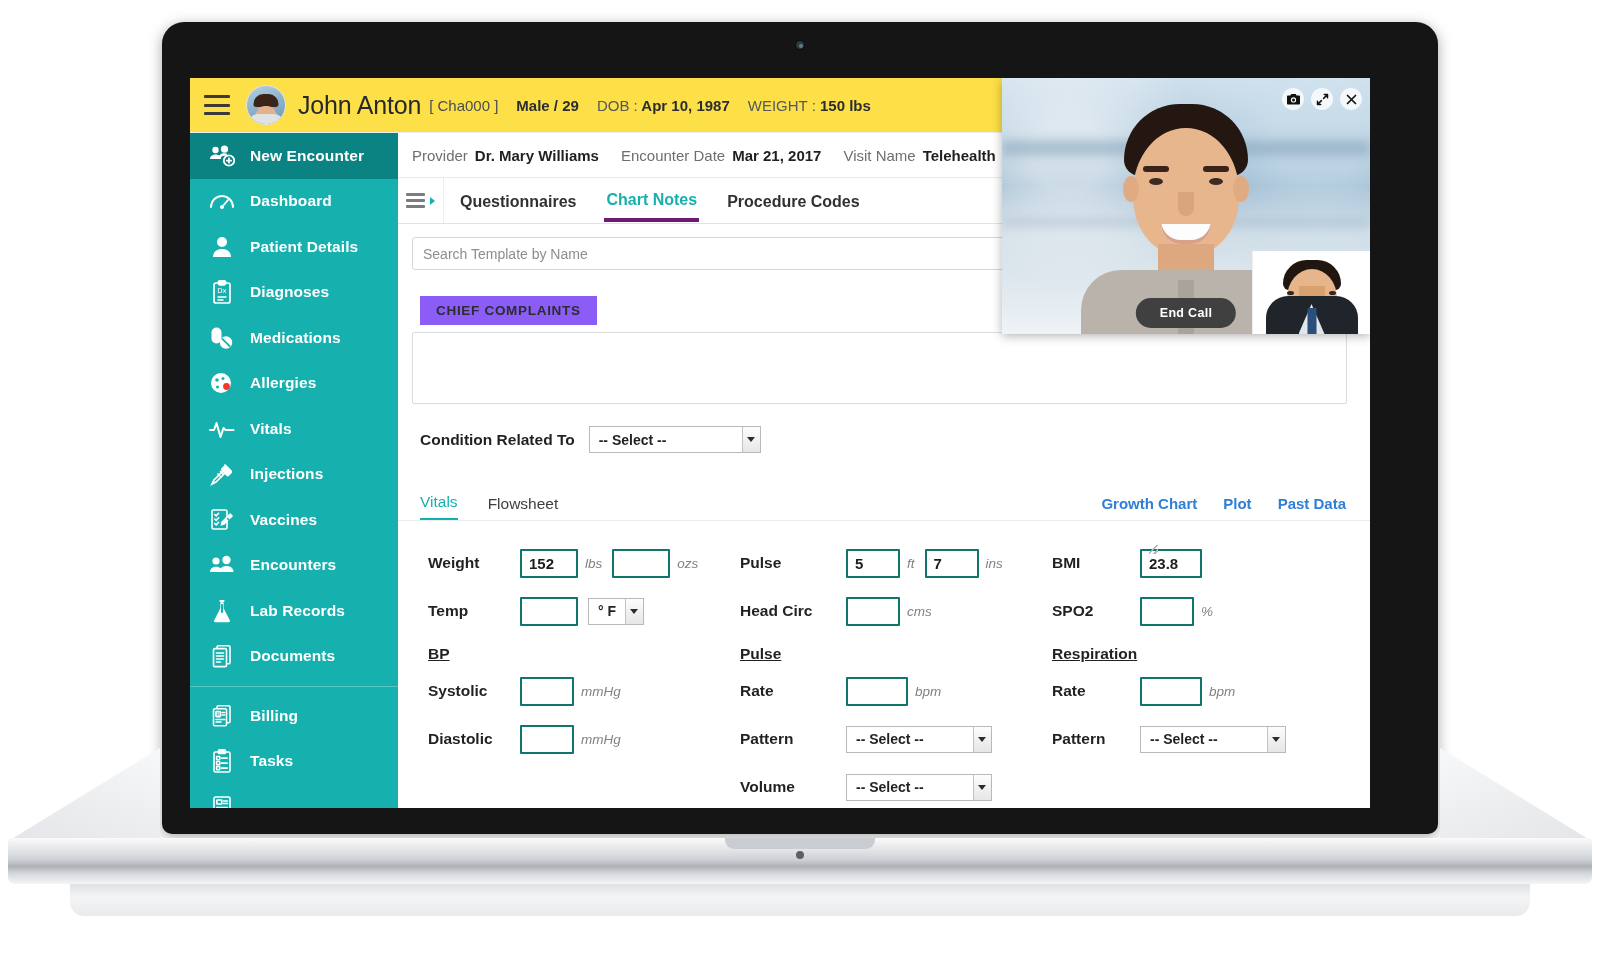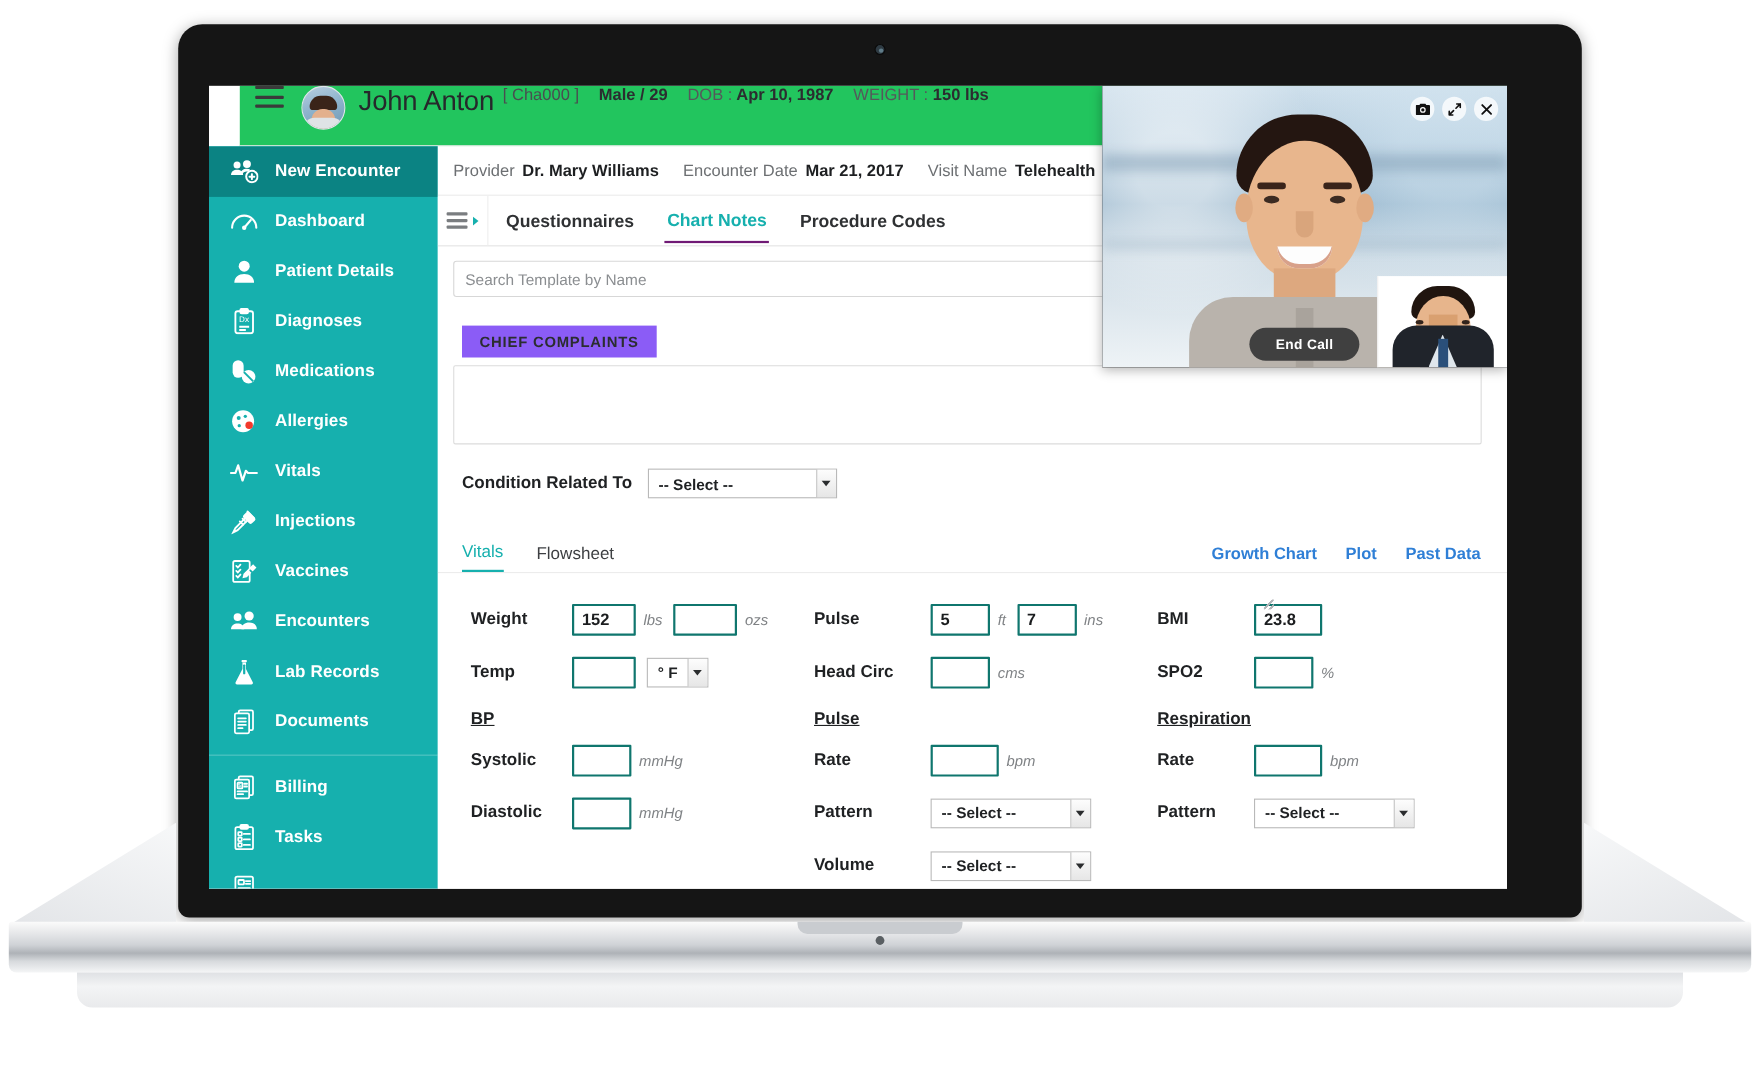--- a/index.html
+++ b/index.html
@@ -62,23 +62,22 @@
   }
   .wedge {
     position:absolute; top:748px; width:150px; height:92px; background:#ffffff;
   }
   .wedge-l{ left:10px; clip-path: polygon(0 100%, 100% 100%, 100% 0); background:linear-gradient(200deg,#f7f8f9,#e3e5e8); }
   .wedge-r{ right:10px; clip-path: polygon(0 100%, 100% 100%, 0 0); background:linear-gradient(160deg,#f7f8f9,#e3e5e8); }
 
   
   .topbar{
     position:absolute; left:0; top:0; width:1180px; height:55px;
-    background:#22c55e; display:flex; padding-left:14px;
+    background:#fde047; display:flex; align-items:center; padding-left:14px;
     border-bottom:1px solid #ececec;
-    margin-left:28px;
   }
   .hamburger{ width:26px; height:20px; display:flex; flex-direction:column; justify-content:space-between; cursor:pointer; margin-right:16px;}
   .hamburger span{ display:block; height:3px; background:#3a3a3a; border-radius:1px; }
   .avatar{
     width:40px; height:40px; border-radius:50%; overflow:hidden; margin-right:12px;
     background:linear-gradient(160deg,#b9cfe0 0%,#8fb4cd 45%,#6e98b5 100%);
     position:relative; flex:0 0 auto; border:1px solid #dfe5ea;
   }
   .avatar .face{ position:absolute; left:50%; top:52%; transform:translateX(-50%);
     width:22px; height:24px; border-radius:46% 46% 44% 44%; background:#e3b08d; }
@@ -125,21 +124,21 @@
   }
   .tab-toggle{
     width:46px; display:flex; align-items:center; justify-content:center;
     border-right:1px solid #eeeeee; cursor:pointer; gap:3px;
   }
   .tt-lines{ width:19px; display:flex; flex-direction:column; gap:3.5px; }
   .tt-lines i{ display:block; height:2.6px; background:#7a7d80; border-radius:1px; }
   .tt-arrow{ width:0;height:0;border-left:5px solid #16b0ae;border-top:4px solid transparent;border-bottom:4px solid transparent; margin-left:2px;}
   .tabs{ display:flex; align-items:center; padding-left:14px; gap:26px; }
   .tab{ font-size:16px; color:#2f3133; font-weight:bold; cursor:pointer; padding:12px 2px 9px 2px; }
-  .tab.active{ color:#16b0ae; border-bottom:2px solid #701a75; }
+  .tab.active{ color:#16b0ae; border-bottom:4px solid #701a75; }
   .green-chip{
     position:absolute; right:165px; top:11px; width:16px; height:22px;
     background:#7cb82f; border:1px solid #cfd7c2; border-radius:2px;
   }
 
   .search-wrap{ padding:13px 16px 0 14px; }
   .search-input{
     width:935px; height:33px; border:1px solid #d7d7d7; border-radius:3px;
     padding:0 10px; font-size:14px; color:#333; outline:none; background:#fff;
   }

